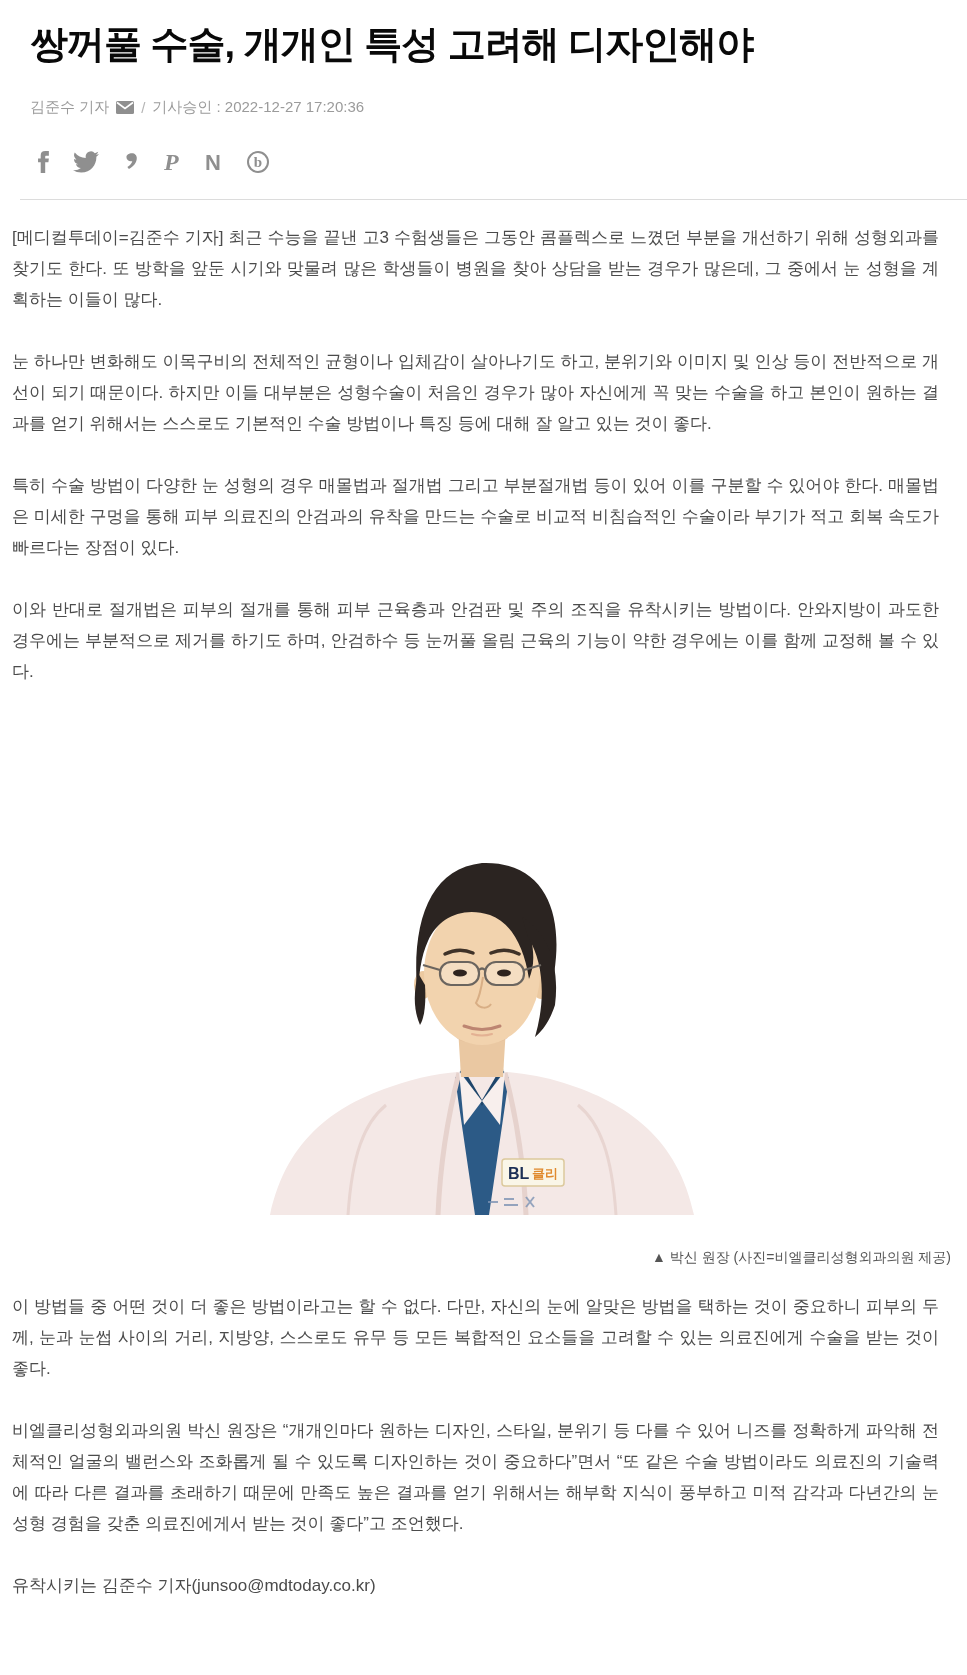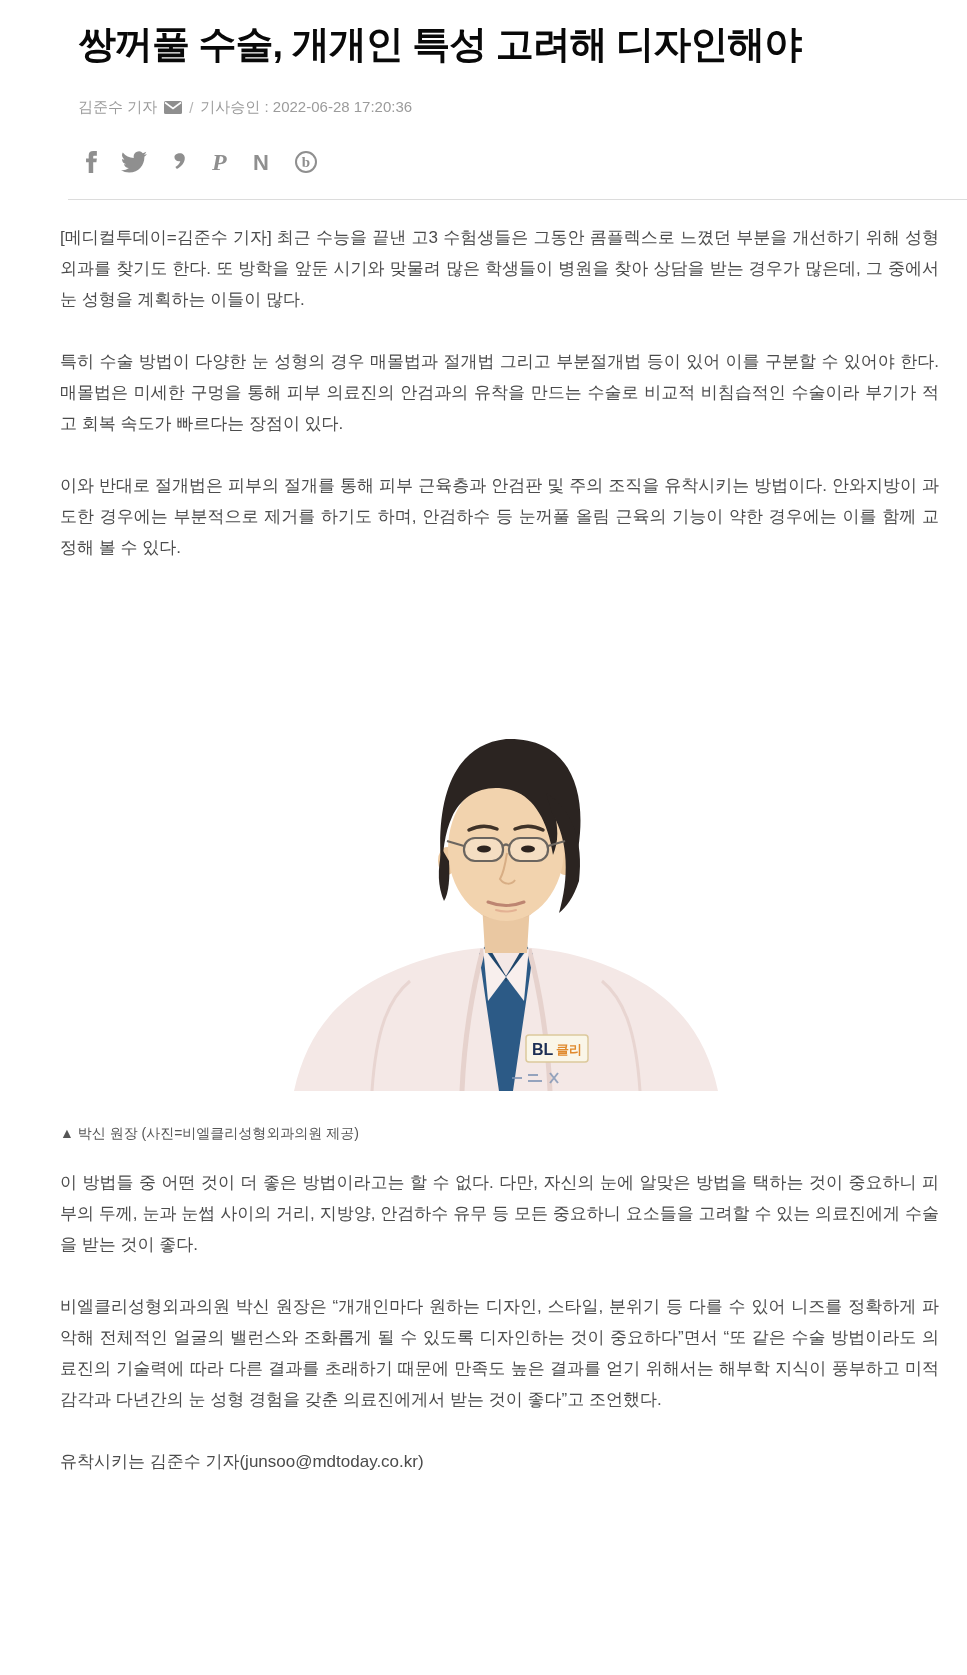--- a/index.html
+++ b/index.html
@@ -3,21 +3,21 @@
 <meta charset="utf-8">
 <style>
   * { box-sizing: border-box; }
   html, body { margin: 0; padding: 0; background: #ffffff; }
   body {
     width: 967px;
     min-height: 1675px;
     font-family: "Liberation Sans", "DejaVu Sans", sans-serif;
     color: #4b4b4b;
   }
-  .page { width: 967px; background: #fff; padding-left: 48px; }
+  .page { width: 967px; background: #fff; }
 
   
   .header { padding: 10px 30px 0 30px; }
   .title {
     margin: 10px 0 0 0;
     font-size: 38px;
     line-height: 48px;
     font-weight: 800;
     letter-spacing: -1px;
     color: #090909;
@@ -77,21 +77,21 @@
   .figure-block {
     margin: 118px 0 24px 0;
     text-align: center;
   }
   .doctor-photo { display: inline-block; }
   .figure-caption {
     margin-top: 22px;
     font-size: 14px;
     line-height: 20px;
     color: #555555;
-    text-align: left;
+    text-align: right;
   }
 
   .footer-line { margin-top: 0; padding-bottom: 18px; }
 </style>
 </head>
 <body>
 
 <div class="page">
 
   <header class="header">
@@ -99,21 +99,21 @@
 
     <div class="byline">
       <span>김준수 기자</span>
       <span class="mail-icon">
         <svg width="18" height="13" viewBox="0 0 18 13">
           <rect x="0" y="0" width="18" height="13" rx="1.5" fill="#8f8f8f"></rect>
           <path d="M1 1.5 L9 7.5 L17 1.5" stroke="#ffffff" stroke-width="1.6" fill="none"></path>
         </svg>
       </span>
       <span class="sep">/</span>
-      <span>기사승인 : 2022-06-28 17:20:36</span>
+      <span>기사승인 : 2022-12-27 17:20:36</span>
     </div>
 
     <div class="social-row">
       <span class="social-icon">
         <svg width="22" height="24" viewBox="0 0 24 24" fill="#8f8f8f">
           <path d="M9.5 8.2H6.6v4h2.9V24h4.9V12.2h3.5l.5-4h-4V6.5c0-1 .2-1.4 1.2-1.4h2.8V0h-3.7C11 0 9.5 1.6 9.5 4.6v3.6z"></path>
         </svg>
       </span>
       <span class="social-icon">
         <svg width="26" height="22" viewBox="0 0 24 20" fill="#8f8f8f">
@@ -139,20 +139,21 @@
         <span class="band-circle">b</span>
       </span>
     </div>
   </header>
 
   <hr class="divider">
 
   <article class="article">
 
     <p>[메디컬투데이=김준수 기자] 최근 수능을 끝낸 고3 수험생들은 그동안 콤플렉스로 느꼈던 부분을 개선하기 위해 성형외과를 찾기도 한다. 또 방학을 앞둔 시기와 맞물려 많은 학생들이 병원을 찾아 상담을 받는 경우가 많은데, 그 중에서 눈 성형을 계획하는 이들이 많다.</p>
+    <p>눈 하나만 변화해도 이목구비의 전체적인 균형이나 입체감이 살아나기도 하고, 분위기와 이미지 및 인상 등이 전반적으로 개선이 되기 때문이다. 하지만 이들 대부분은 성형수술이 처음인 경우가 많아 자신에게 꼭 맞는 수술을 하고 본인이 원하는 결과를 얻기 위해서는 스스로도 기본적인 수술 방법이나 특징 등에 대해 잘 알고 있는 것이 좋다.</p>
     <p>특히 수술 방법이 다양한 눈 성형의 경우 매몰법과 절개법 그리고 부분절개법 등이 있어 이를 구분할 수 있어야 한다. 매몰법은 미세한 구멍을 통해 피부 의료진의 안검과의 유착을 만드는 수술로 비교적 비침습적인 수술이라 부기가 적고 회복 속도가 빠르다는 장점이 있다.</p>
     <p>이와 반대로 절개법은 피부의 절개를 통해 피부 근육층과 안검판 및 주의 조직을 유착시키는 방법이다. 안와지방이 과도한 경우에는 부분적으로 제거를 하기도 하며, 안검하수 등 눈꺼풀 올림 근육의 기능이 약한 경우에는 이를 함께 교정해 볼 수 있다.</p>
 
     <figure class="figure-block" style="margin-left:0;margin-right:0;">
       <span class="doctor-photo">
         <svg width="460" height="410" viewBox="0 0 460 410">
           <rect x="0" y="0" width="460" height="410" fill="#ffffff"></rect>
 
           <path d="M18 410 C35 332 85 298 150 278 C175 270 200 266 230 266
                    C260 266 286 270 312 278 C376 298 426 334 442 410 Z" fill="#f4e8e6"></path>
@@ -211,19 +212,19 @@
             <path d="M252 394 L262 394"></path>
             <path d="M252 400 L266 400"></path>
             <path d="M274 392 L282 402"></path>
             <path d="M282 392 L274 402"></path>
           </g>
         </svg>
       </span>
       <figcaption class="figure-caption">▲ 박신 원장 (사진=비엘클리성형외과의원 제공)</figcaption>
     </figure>
 
-    <p>이 방법들 중 어떤 것이 더 좋은 방법이라고는 할 수 없다. 다만, 자신의 눈에 알맞은 방법을 택하는 것이 중요하니 피부의 두께, 눈과 눈썹 사이의 거리, 지방양, 안검하수 유무 등 모든 중요하니 요소들을 고려할 수 있는 의료진에게 수술을 받는 것이 좋다.</p>
+    <p>이 방법들 중 어떤 것이 더 좋은 방법이라고는 할 수 없다. 다만, 자신의 눈에 알맞은 방법을 택하는 것이 중요하니 피부의 두께, 눈과 눈썹 사이의 거리, 지방양, 스스로도 유무 등 모든 복합적인 요소들을 고려할 수 있는 의료진에게 수술을 받는 것이 좋다.</p>
     <p>비엘클리성형외과의원 박신 원장은 “개개인마다 원하는 디자인, 스타일, 분위기 등 다를 수 있어 니즈를 정확하게 파악해 전체적인 얼굴의 밸런스와 조화롭게 될 수 있도록 디자인하는 것이 중요하다”면서 “또 같은 수술 방법이라도 의료진의 기술력에 따라 다른 결과를 초래하기 때문에 만족도 높은 결과를 얻기 위해서는 해부학 지식이 풍부하고 미적 감각과 다년간의 눈 성형 경험을 갖춘 의료진에게서 받는 것이 좋다”고 조언했다.</p>
 
     <p class="footer-line">유착시키는 김준수 기자(junsoo@mdtoday.co.kr)</p>
   </article>
 
 </div>
 
 </body></html>

